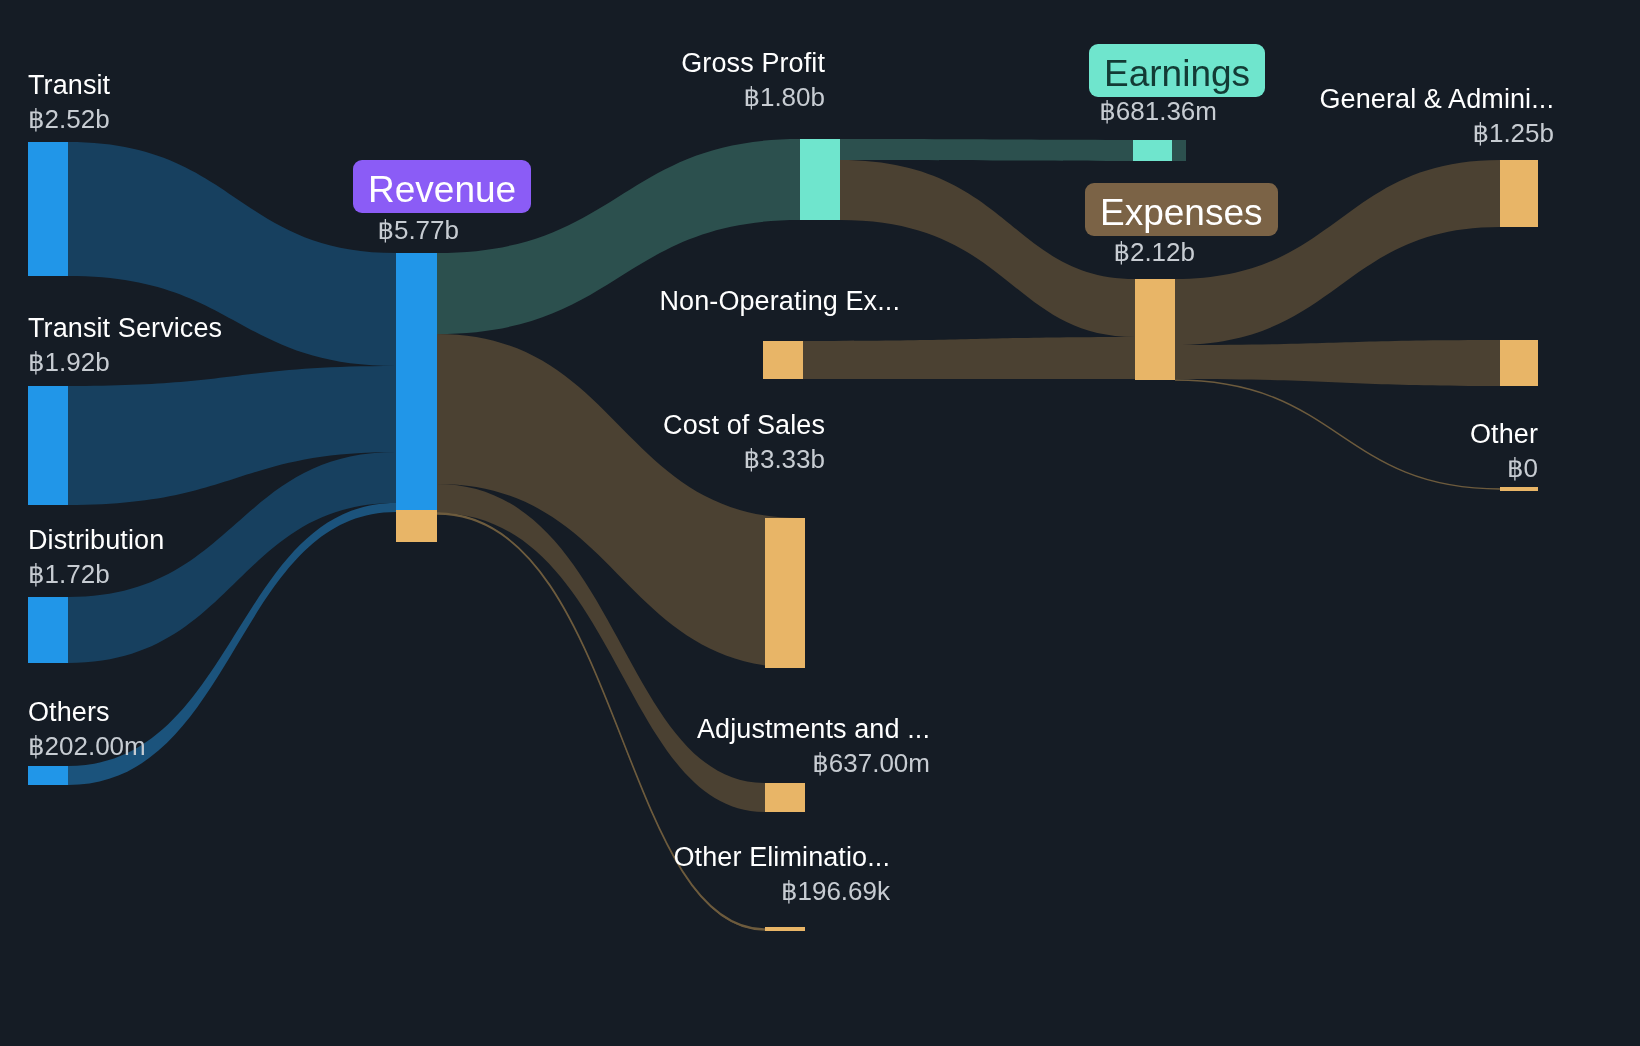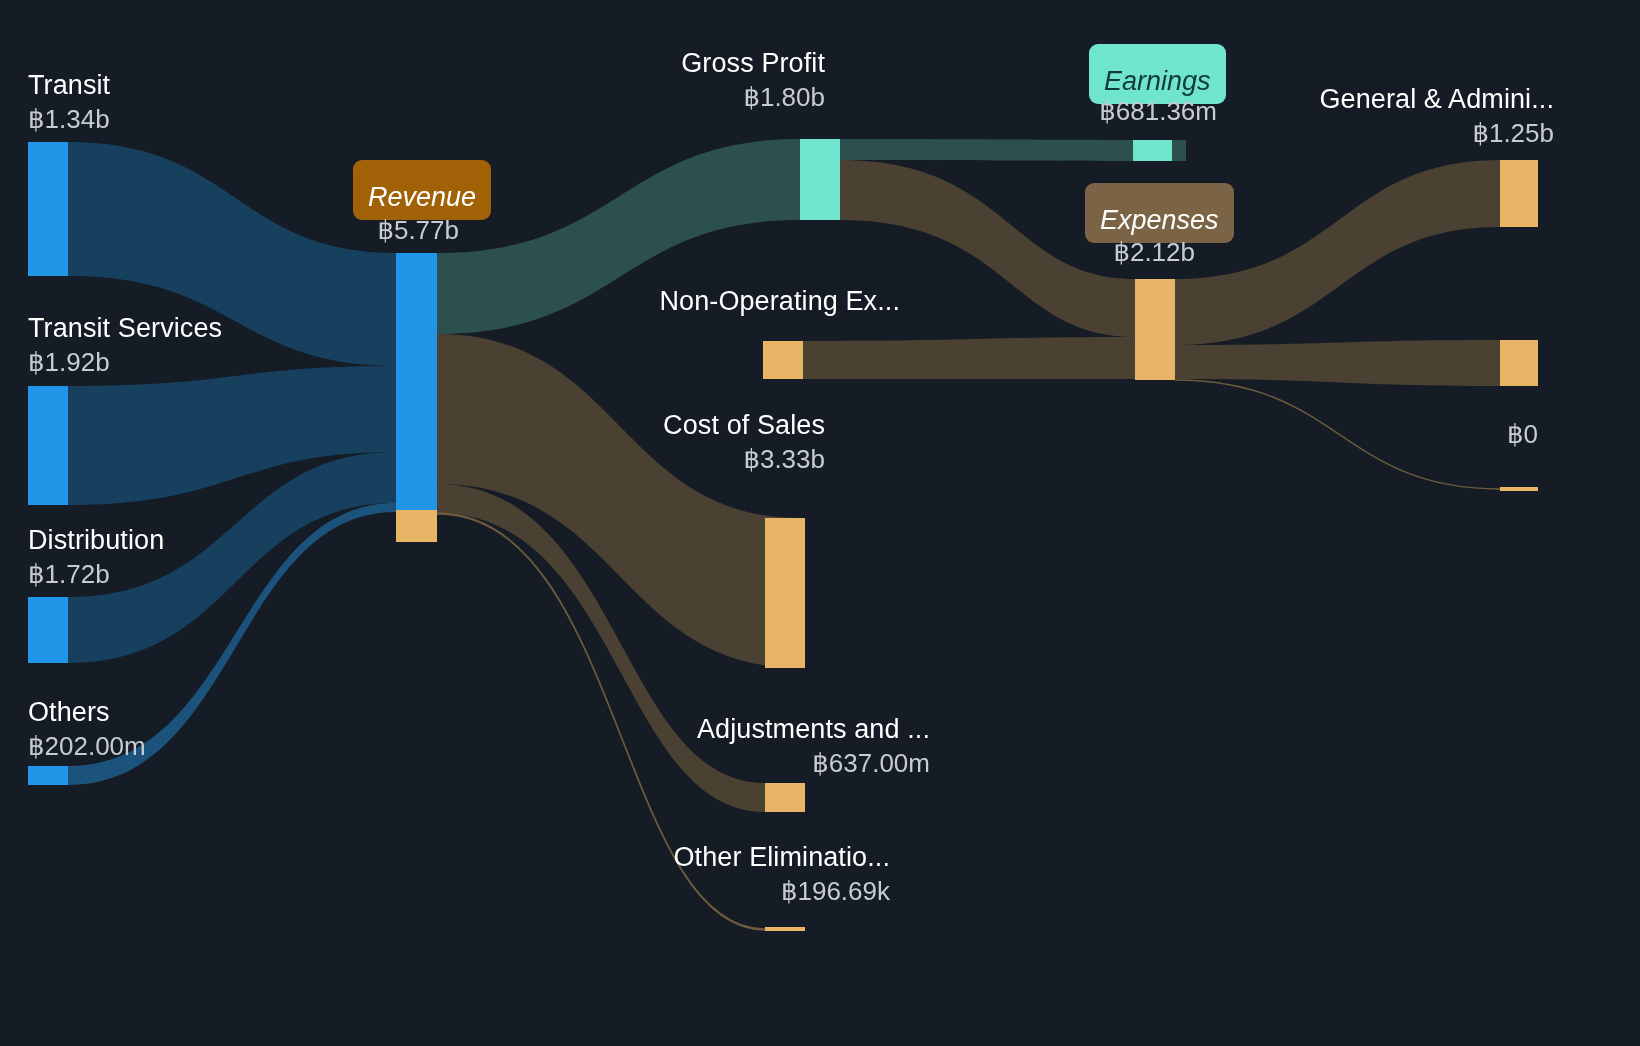--- a/index.html
+++ b/index.html
@@ -38,26 +38,25 @@
   .lbl .vl {
     display: block;
     color: #c7ccd2;
     font-size: 26px;
     line-height: 34px;
   }
   .lbl.right-align { text-align: right; }
   .pill {
     position: absolute;
     border-radius: 9px;
-    padding: 21px 15px 7px 15px;
+    padding: 14px 15px 7px 15px;
     color: #ffffff;
-    font-size: 27px;
+    font-size: 37px;
     line-height: 32px;
     white-space: nowrap;
-    font-style: italic;
   }
   .pill.on-mint { color: #123b33; }
 </style>
 </head>
 <body>
 
 <div id="stage">
 
   <svg class="sankey" viewBox="0 0 1640 1046">
 
@@ -109,39 +108,39 @@
       <rect x="1135" y="279" width="40" height="101" fill="#e8b567"></rect>
 
       <rect x="1500" y="160" width="38" height="67" fill="#e8b567"></rect>
       <rect x="1500" y="340" width="38" height="46" fill="#e8b567"></rect>
       <rect x="1500" y="487" width="38" height="4" fill="#e8b567"></rect>
     </g>
   </svg>
 
   <div class="lbl" style="left:28px; top:68px;">
     <span class="nm">Transit</span>
-    <span class="vl">฿1.34b</span>
+    <span class="vl">฿2.52b</span>
   </div>
 
   <div class="lbl" style="left:28px; top:311px;">
     <span class="nm">Transit Services</span>
     <span class="vl">฿1.92b</span>
   </div>
 
   <div class="lbl" style="left:28px; top:523px;">
     <span class="nm">Distribution</span>
     <span class="vl">฿1.72b</span>
   </div>
 
   <div class="lbl" style="left:28px; top:695px;">
     <span class="nm">Others</span>
     <span class="vl">฿202.00m</span>
   </div>
 
-  <div class="pill" style="left:353px; top:160px; background:#a16207;">Revenue</div>
+  <div class="pill" style="left:353px; top:160px; background:#8b5cf6;">Revenue</div>
   <div class="lbl right-align" style="left:277px; top:213px; width:182px;">
     <span class="vl">฿5.77b</span>
   </div>
 
   <div class="lbl right-align" style="left:540px; top:46px; width:285px;">
     <span class="nm">Gross Profit</span>
     <span class="vl">฿1.80b</span>
   </div>
 
   <div class="pill on-mint" style="left:1089px; top:44px; background:#6fe5cd; color:#133b35;">Earnings</div>
@@ -173,16 +172,17 @@
     <span class="vl">฿196.69k</span>
   </div>
 
   <div class="lbl right-align" style="left:1244px; top:82px; width:310px;">
     <span class="nm">General &amp; Admini...</span>
     <span class="vl">฿1.25b</span>
   </div>
 
 
   <div class="lbl right-align" style="left:1288px; top:417px; width:250px;">
+    <span class="nm">Other</span>
     <span class="vl">฿0</span>
   </div>
 
 </div>
 
 </body></html>

